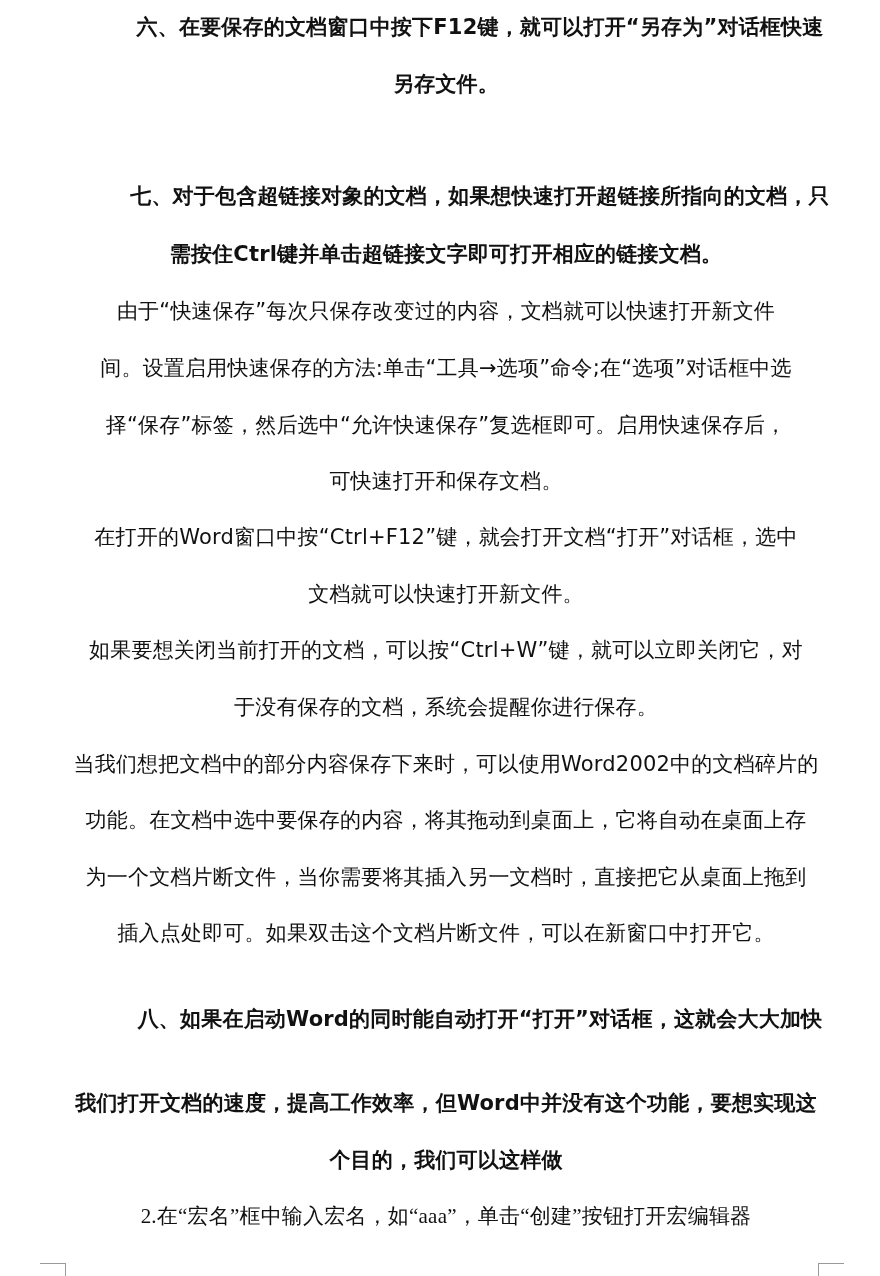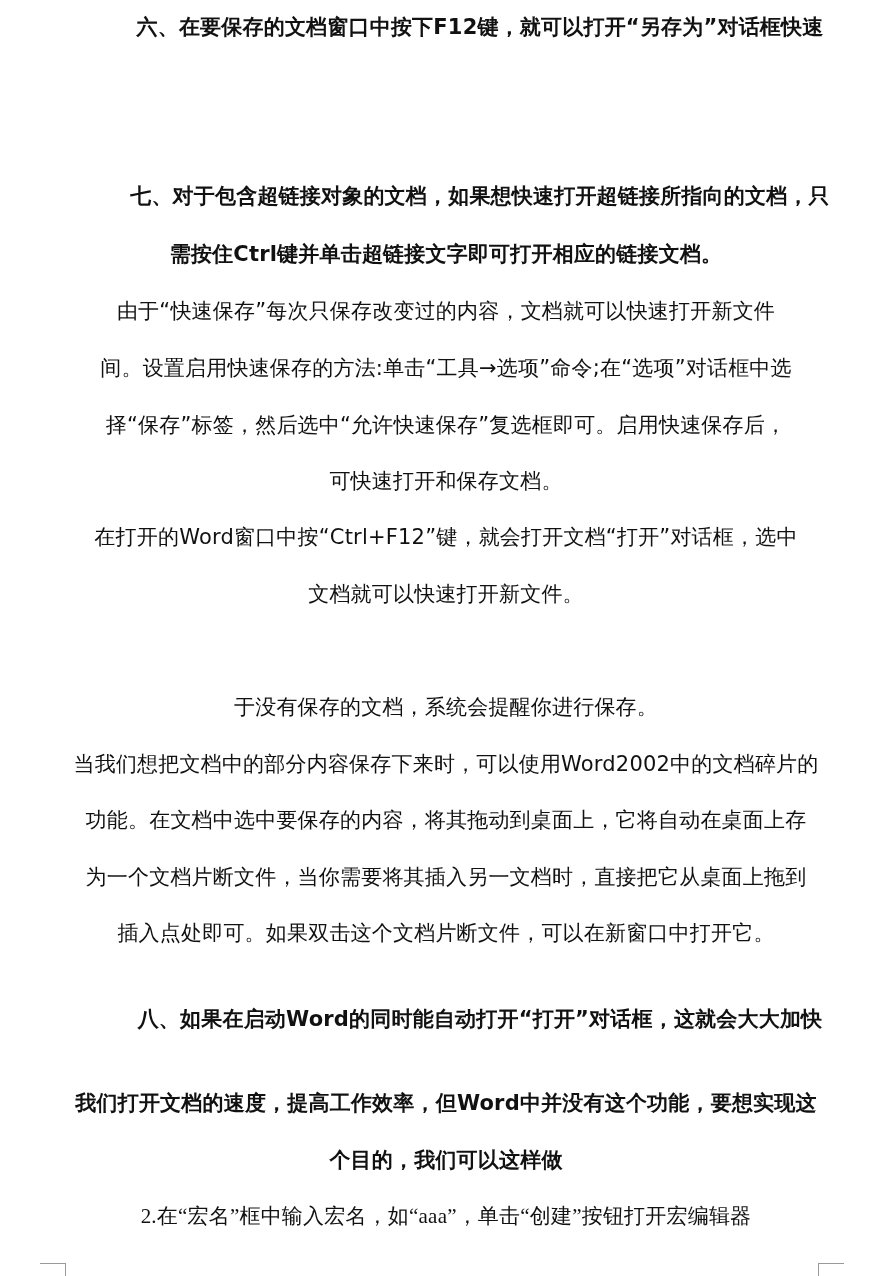--- a/index.html
+++ b/index.html
@@ -55,32 +55,34 @@
       border-top: 1px solid #9a9a9a;
       border-left: 1px solid #9a9a9a;
     }
   </style>
 </head>
 <body>
 
 <div class="page">
 
   <div class="line bold indent" style="top:12px;">六、在要保存的文档窗口中按下F12键，就可以打开“另存为”对话框快速</div>
+  <div class="line bold" style="top:69px;">另存文件。</div>
 
   <div class="line bold indent" style="top:181px;">七、对于包含超链接对象的文档，如果想快速打开超链接所指向的文档，只</div>
   <div class="line bold" style="top:239px;">需按住Ctrl键并单击超链接文字即可打开相应的链接文档。</div>
 
   <div class="line" style="top:296px;">由于“快速保存”每次只保存改变过的内容，文档就可以快速打开新文件</div>
   <div class="line" style="top:353px;">间。设置启用快速保存的方法:单击“工具→选项”命令;在“选项”对话框中选</div>
   <div class="line" style="top:410px;">择“保存”标签，然后选中“允许快速保存”复选框即可。启用快速保存后，</div>
   <div class="line" style="top:466px;">可快速打开和保存文档。</div>
 
   <div class="line" style="top:522px;">在打开的Word窗口中按“Ctrl+F12”键，就会打开文档“打开”对话框，选中</div>
   <div class="line" style="top:579px;">文档就可以快速打开新文件。</div>
 
+  <div class="line" style="top:635px;">如果要想关闭当前打开的文档，可以按“Ctrl+W”键，就可以立即关闭它，对</div>
   <div class="line" style="top:692px;">于没有保存的文档，系统会提醒你进行保存。</div>
 
   <div class="line" style="top:749px;">当我们想把文档中的部分内容保存下来时，可以使用Word2002中的文档碎片的</div>
   <div class="line" style="top:805px;">功能。在文档中选中要保存的内容，将其拖动到桌面上，它将自动在桌面上存</div>
   <div class="line" style="top:862px;">为一个文档片断文件，当你需要将其插入另一文档时，直接把它从桌面上拖到</div>
   <div class="line" style="top:918px;">插入点处即可。如果双击这个文档片断文件，可以在新窗口中打开它。</div>
 
   <div class="line bold indent" style="top:1004px;">八、如果在启动Word的同时能自动打开“打开”对话框，这就会大大加快</div>
   <div class="line bold" style="top:1088px;">我们打开文档的速度，提高工作效率，但Word中并没有这个功能，要想实现这</div>
   <div class="line bold" style="top:1145px;">个目的，我们可以这样做</div>

